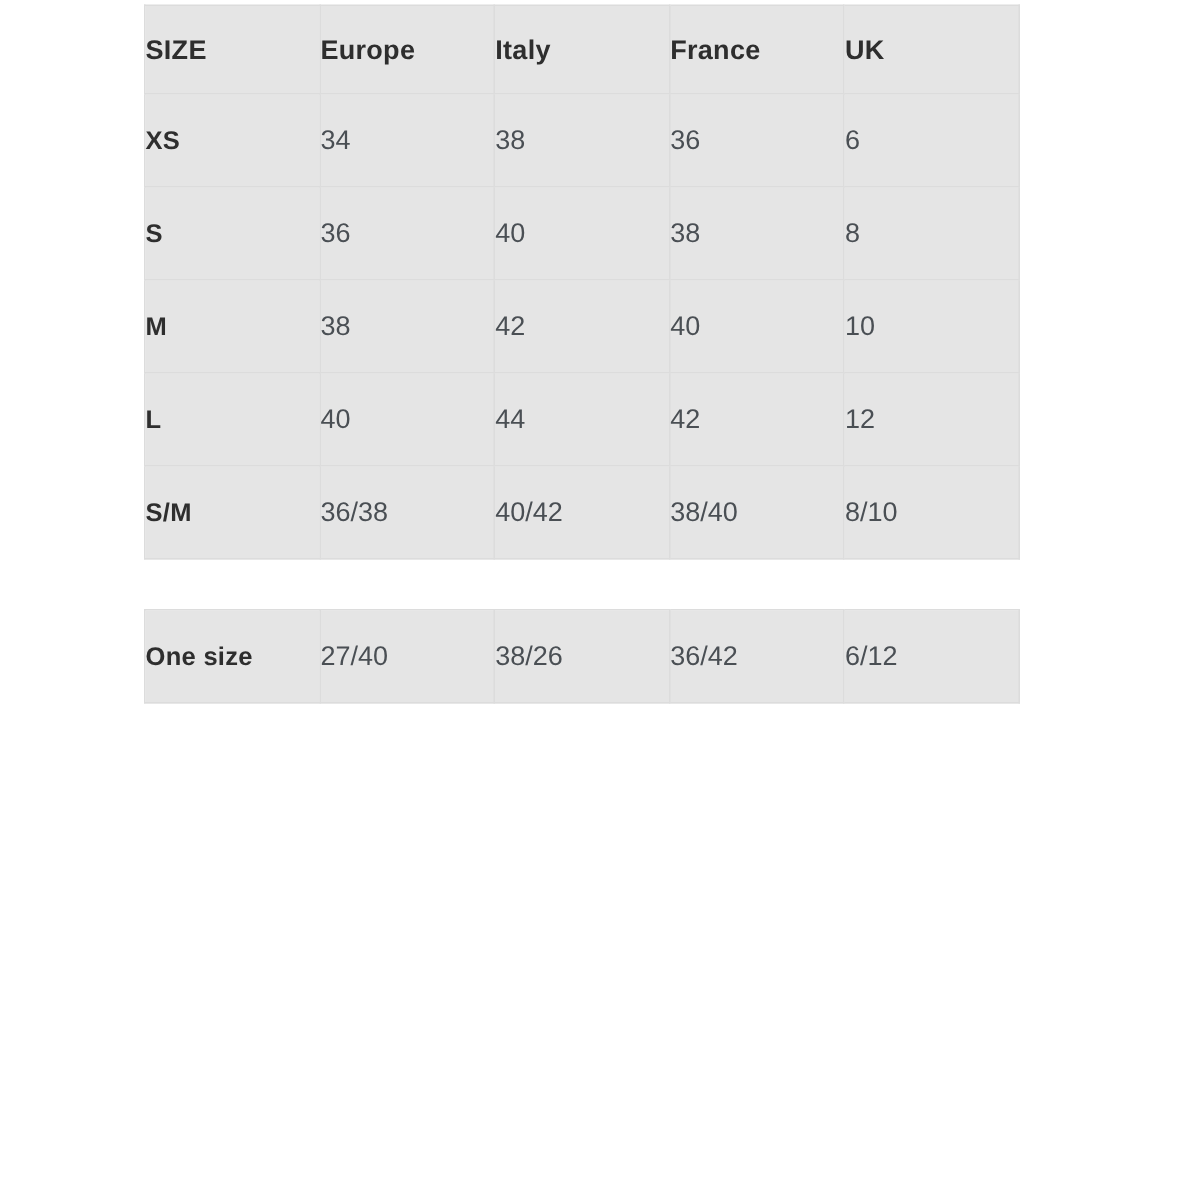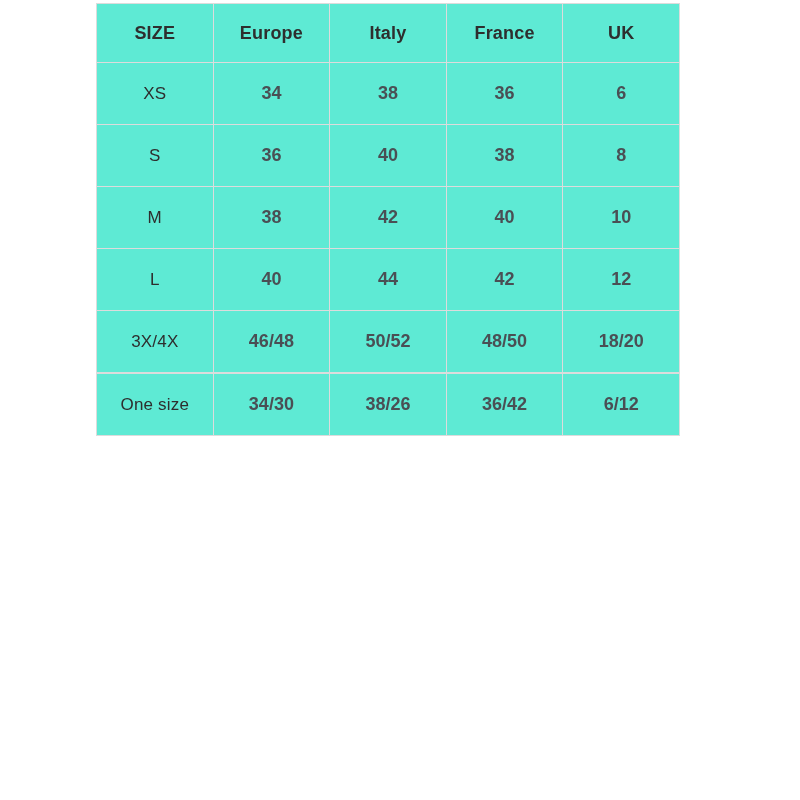--- a/index.html
+++ b/index.html
@@ -27,47 +27,48 @@
     left: 96px;
     top: 3px;
     width: 584px;
   }
   table.size-table {
     border-collapse: collapse;
     width: 100%;
     table-layout: fixed;
   }
   table.size-table.secondary {
+    margin-top: 33px;
   }
   table.size-table th,
   table.size-table td {
     border: 1px solid var(--border, #dcdcdc);
-    text-align: center;
+    text-align: left;
     vertical-align: middle;
     padding: 0;
-    background: #5eead4;
+    background: #e5e5e5;
   }
   table.size-table thead th {
     height: 59px;
     font-size: 18px;
     font-weight: 700;
     color: var(--label-text, #2e2e2e);
     letter-spacing: 0.2px;
   }
   table.size-table tbody th {
     height: 62px;
     font-size: 17px;
-    font-weight: 400;
+    font-weight: 700;
     color: var(--label-text, #2e2e2e);
     letter-spacing: 0.2px;
   }
   table.size-table tbody td {
     height: 62px;
     font-size: 18px;
-    font-weight: 700;
+    font-weight: 400;
     color: var(--value-text, #4a4f54);
   }
 </style>
 </head>
 <body>
 
 <div class="page">
   <div class="tables-wrap">
 
     <table class="size-table">
@@ -103,34 +104,34 @@
           <td>10</td>
         </tr>
         <tr>
           <th>L</th>
           <td>40</td>
           <td>44</td>
           <td>42</td>
           <td>12</td>
         </tr>
         <tr>
-          <th>3X/4X</th>
-          <td>46/48</td>
-          <td>50/52</td>
-          <td>48/50</td>
-          <td>18/20</td>
+          <th>S/M</th>
+          <td>36/38</td>
+          <td>40/42</td>
+          <td>38/40</td>
+          <td>8/10</td>
         </tr>
       </tbody>
     </table>
 
     <table class="size-table secondary">
       <tbody>
         <tr>
           <th>One size</th>
-          <td>34/30</td>
+          <td>27/40</td>
           <td>38/26</td>
           <td>36/42</td>
           <td>6/12</td>
         </tr>
       </tbody>
     </table>
 
   </div>
 </div>
 

